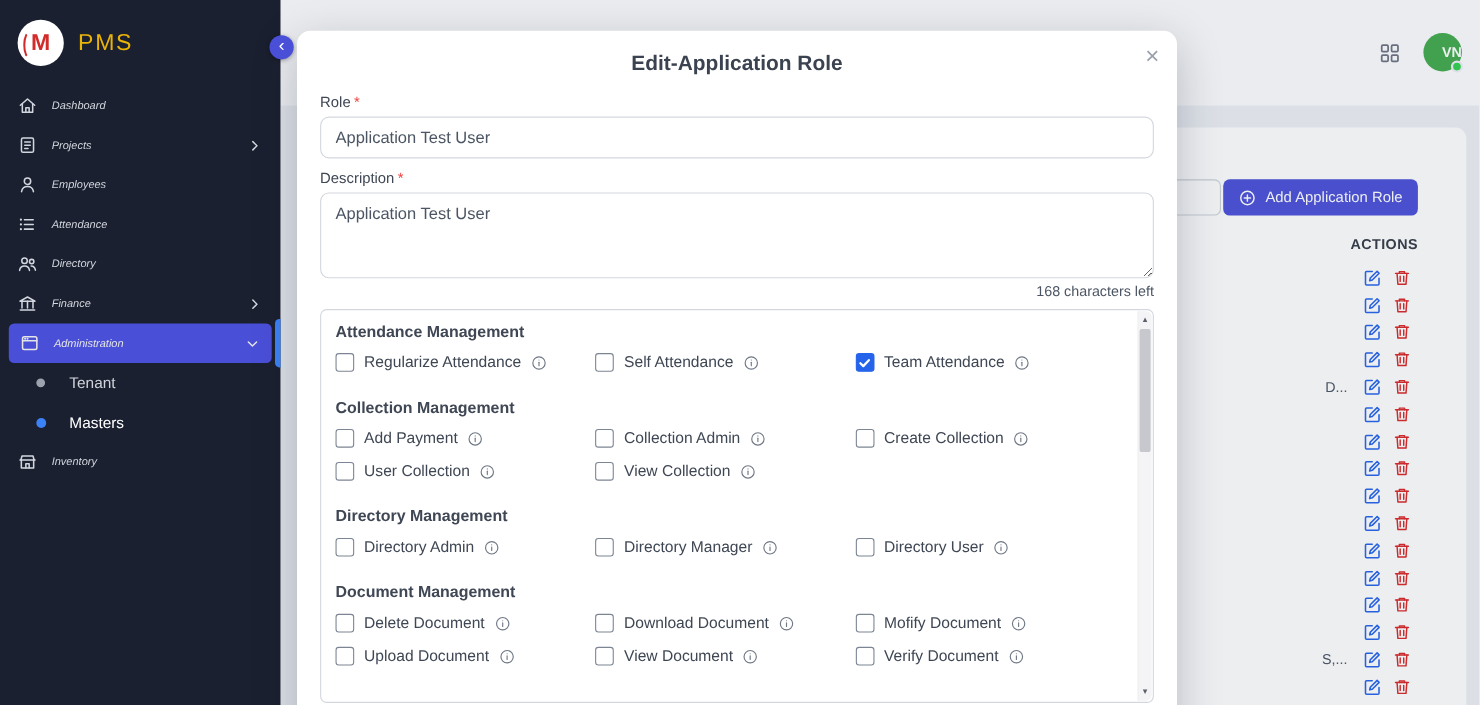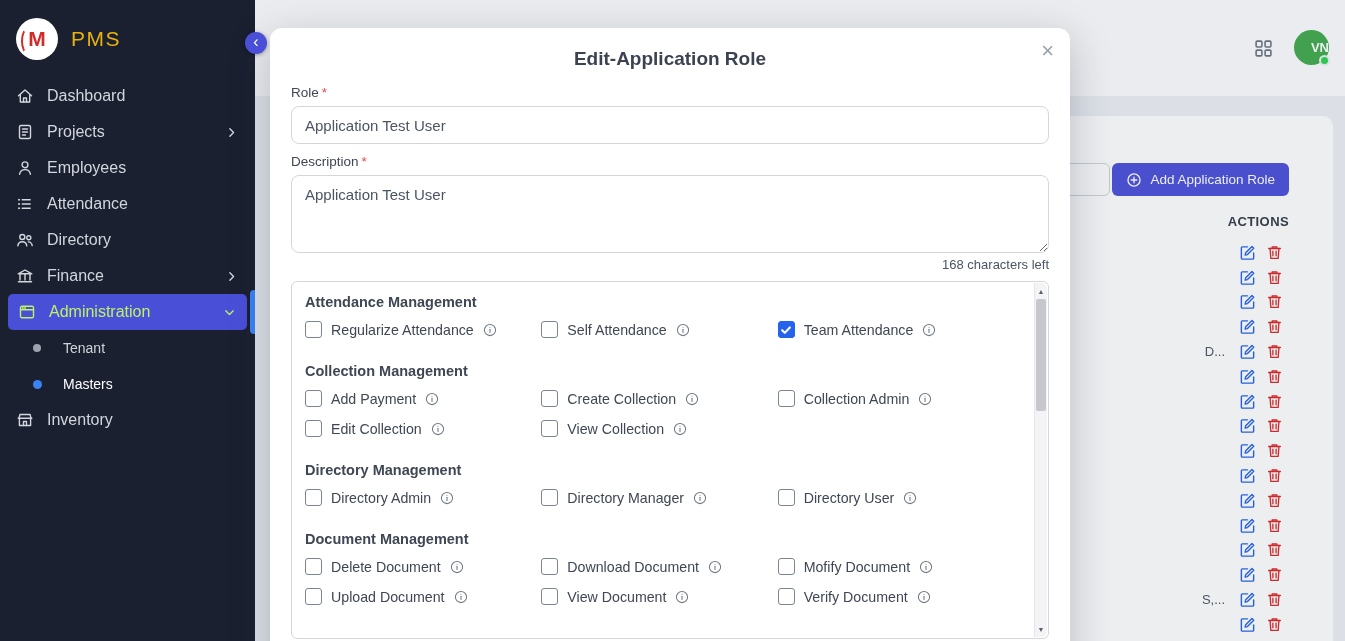--- a/index.html
+++ b/index.html
@@ -6,22 +6,22 @@
   body { font-family:"Liberation Sans", sans-serif; background:#d8dadf; }
   .screen { position:relative; width:1345px; height:641px; overflow:hidden; background:#eef0f4; }
 
   
   .sidebar { position:absolute; left:0; top:0; bottom:0; width:255px; background:#1b2030; z-index:5; }
   .brand { display:flex; align-items:center; gap:13px; padding:18px 16px; height:78px; }
   .logo { position:relative; width:42px; height:42px; border-radius:50%; background:#fff; display:flex; align-items:center; justify-content:center; font-weight:bold; color:#d22b2b; font-size:21px; }
   .logo::before { content:""; position:absolute; left:5px; top:10px; width:9px; height:22px; border:2px solid transparent; border-left:2.5px solid #d22b2b; border-radius:50%; }
   .brand-name { font-size:21px; font-weight:400; color:#eab308; letter-spacing:1.5px; }
   .side-nav { display:flex; flex-direction:column; }
-  .side-item { position:relative; display:flex; align-items:center; gap:13px; height:36px; padding:0 16px; font-size:16px; color:#d2d6de; cursor:pointer; }
-  .side-item.active { background:#4a4fd8; border-radius:5px; margin:0 8px; padding:0 10px; color:#bef264; }
+  .side-item { position:relative; display:flex; align-items:center; gap:13px; height:36px; padding:0 16px; font-size:10px; color:#d2d6de; cursor:pointer;font-style:italic; }
+  .side-item.active { background:#4a4fd8; border-radius:5px; margin:0 8px; padding:0 10px; color:#e5e5e5; }
   .side-icon, .side-icon svg { width:18px; height:18px; display:flex; }
   .side-chev { margin-left:auto; display:flex; }
   .side-chev svg { width:15px; height:15px; }
   .active-bar { position:absolute; right:-8px; top:-4px; width:5px; height:44px; background:#3b82f6; border-radius:4px 0 0 4px; }
   .sub-item { position:relative; display:flex; align-items:center; height:36px; padding-left:63px; font-size:14px; color:#cfd3da; cursor:pointer; }
   .sub-item.active { color:#fff; }
   .sub-dot { position:absolute; left:33px; width:8px; height:8px; border-radius:50%; background:#9ca3af; }
   .sub-item.active .sub-dot { background:#3b82f6; width:9px; height:9px; }
   .collapse-btn { position:absolute; left:245px; top:32px; width:22px; height:22px; border-radius:50%; background:#4a4fd8; color:#fff; border:none; display:flex; align-items:center; justify-content:center; z-index:40; font-size:16px; line-height:1; cursor:pointer; box-shadow:0 1px 4px rgba(0,0,0,.35); padding-bottom:2px; }
 
@@ -565,43 +565,43 @@
                 <span class="info-icon">
                   <svg viewBox="0 0 16 16" fill="none" stroke="#707886" stroke-width="1.2">
                     <circle cx="8" cy="8" r="6.4"></circle>
                     <path d="M8 7.2v3.6" stroke-linecap="round"></path>
                     <circle cx="8" cy="4.9" r="0.6" fill="#707886" stroke="none"></circle>
                   </svg>
                 </span>
               </div>
               <div class="perm-item">
                 <span class="checkbox"></span>
+                <span class="perm-label">Collection Admin</span>
+                <span class="info-icon">
+                  <svg viewBox="0 0 16 16" fill="none" stroke="#707886" stroke-width="1.2">
+                    <circle cx="8" cy="8" r="6.4"></circle>
+                    <path d="M8 7.2v3.6" stroke-linecap="round"></path>
+                    <circle cx="8" cy="4.9" r="0.6" fill="#707886" stroke="none"></circle>
+                  </svg>
+                </span>
+              </div>
+              <div class="perm-item">
+                <span class="checkbox"></span>
                 <span class="perm-label">Create Collection</span>
                 <span class="info-icon">
                   <svg viewBox="0 0 16 16" fill="none" stroke="#707886" stroke-width="1.2">
                     <circle cx="8" cy="8" r="6.4"></circle>
                     <path d="M8 7.2v3.6" stroke-linecap="round"></path>
                     <circle cx="8" cy="4.9" r="0.6" fill="#707886" stroke="none"></circle>
                   </svg>
                 </span>
               </div>
               <div class="perm-item">
                 <span class="checkbox"></span>
-                <span class="perm-label">Collection Admin</span>
-                <span class="info-icon">
-                  <svg viewBox="0 0 16 16" fill="none" stroke="#707886" stroke-width="1.2">
-                    <circle cx="8" cy="8" r="6.4"></circle>
-                    <path d="M8 7.2v3.6" stroke-linecap="round"></path>
-                    <circle cx="8" cy="4.9" r="0.6" fill="#707886" stroke="none"></circle>
-                  </svg>
-                </span>
-              </div>
-              <div class="perm-item">
-                <span class="checkbox"></span>
-                <span class="perm-label">Edit Collection</span>
+                <span class="perm-label">User Collection</span>
                 <span class="info-icon">
                   <svg viewBox="0 0 16 16" fill="none" stroke="#707886" stroke-width="1.2">
                     <circle cx="8" cy="8" r="6.4"></circle>
                     <path d="M8 7.2v3.6" stroke-linecap="round"></path>
                     <circle cx="8" cy="4.9" r="0.6" fill="#707886" stroke="none"></circle>
                   </svg>
                 </span>
               </div>
               <div class="perm-item">
                 <span class="checkbox"></span>

